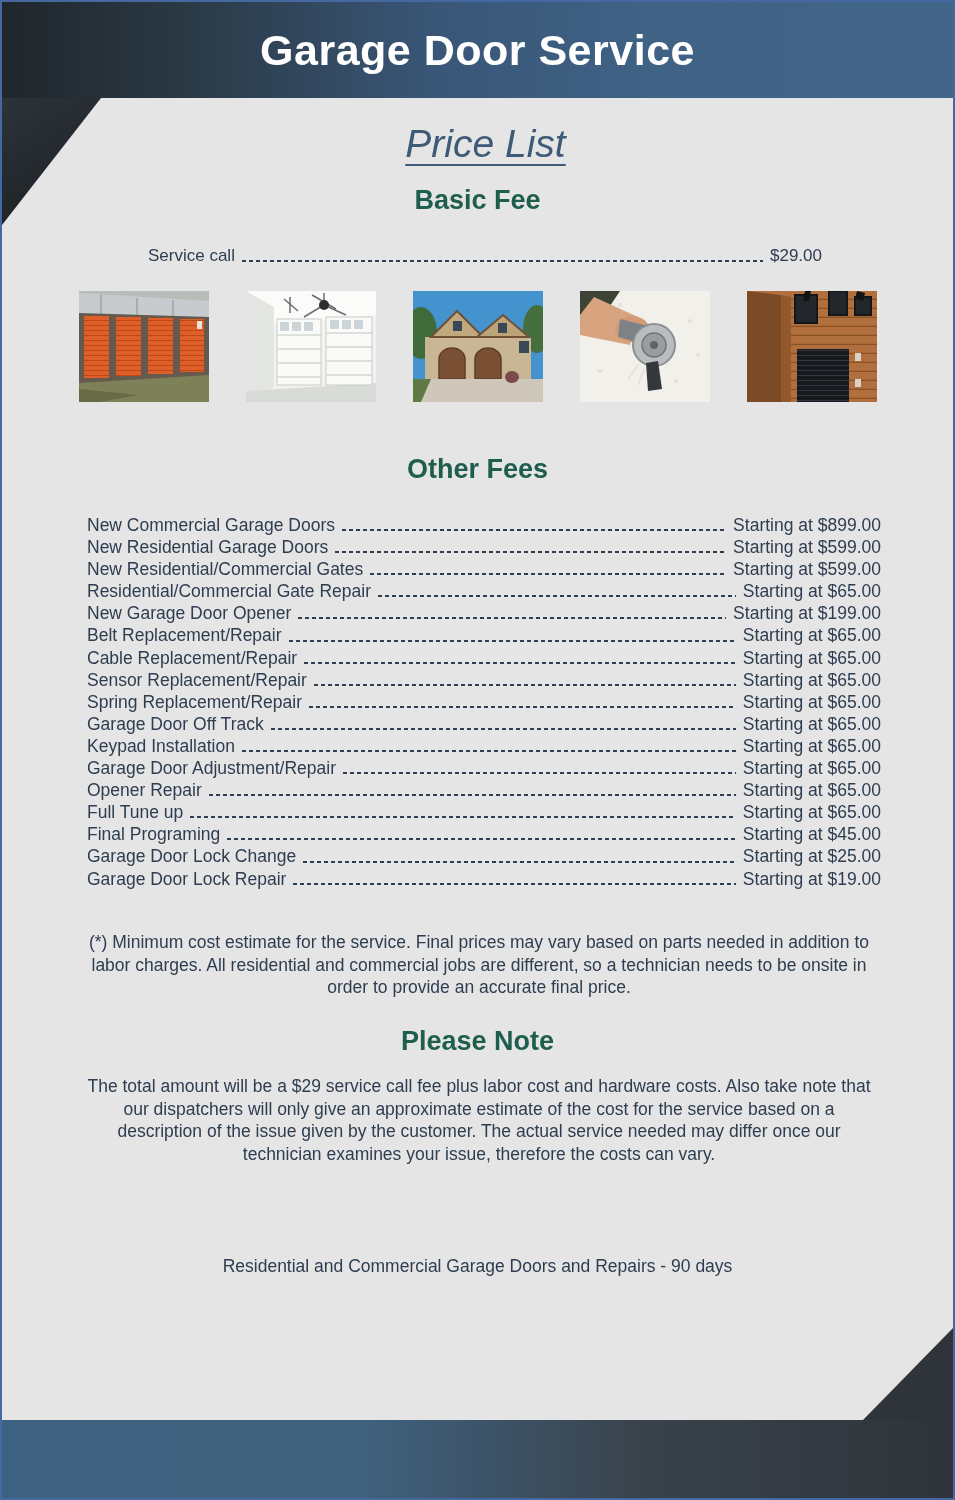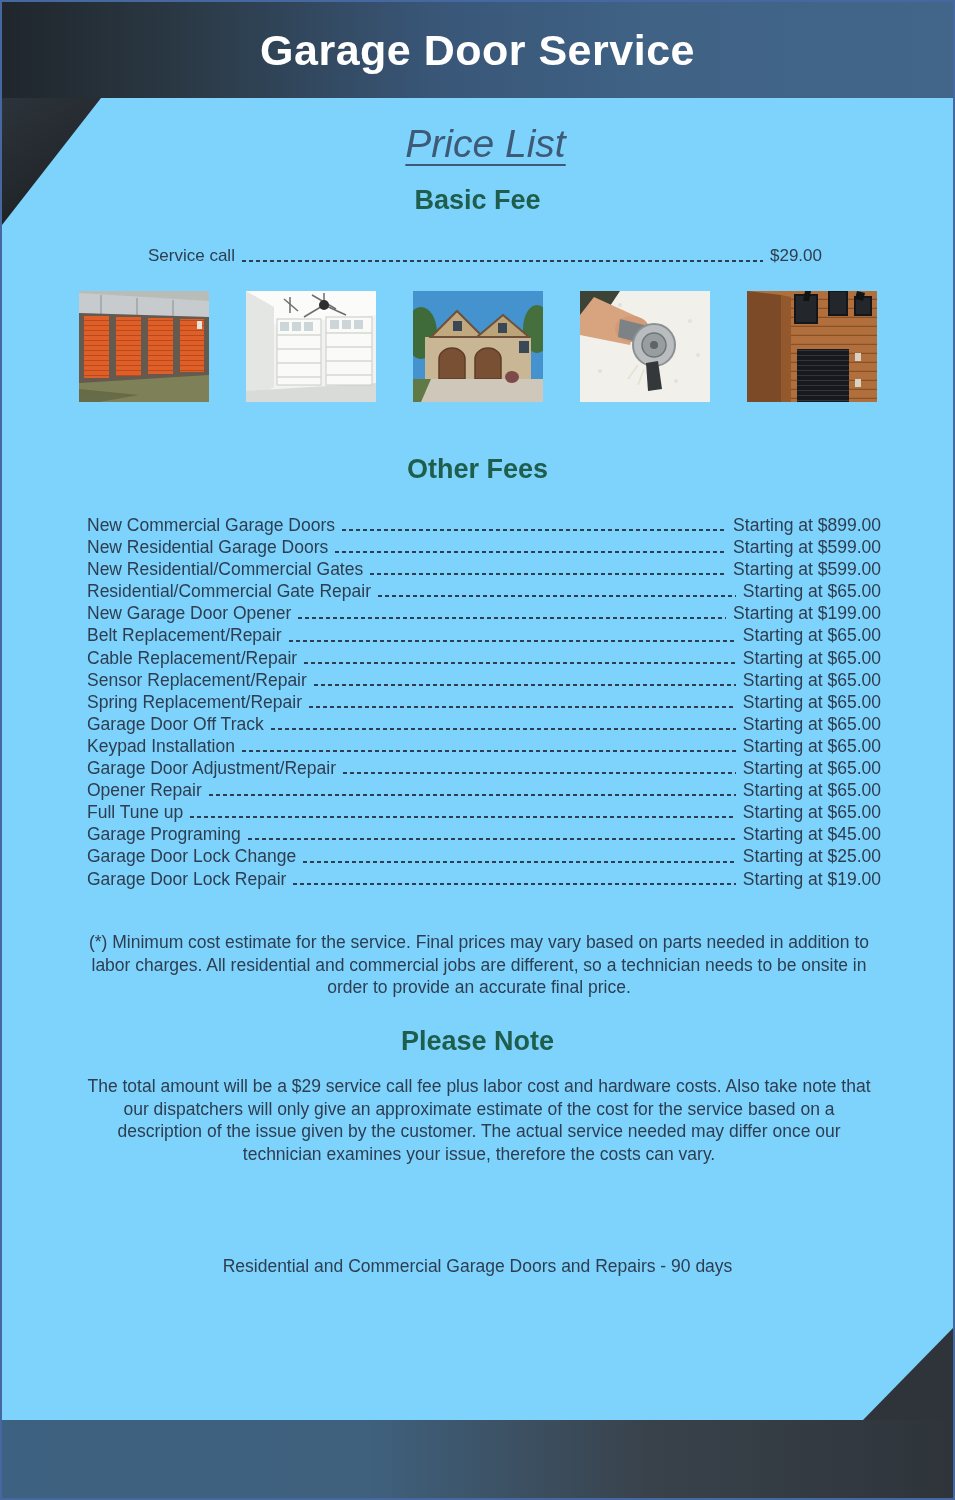--- a/index.html
+++ b/index.html
@@ -1,18 +1,18 @@
 <!DOCTYPE html>
 <html><head>
 <meta charset="utf-8">
 <style>
   html,body { margin:0; padding:0; background:#ffffff; }
   .page {
     position:relative; width:955px; height:1500px;
-    background:#7dd3fc; box-sizing:border-box;
+    background:#e5e5e5; box-sizing:border-box;
     border:2px solid #44689f; overflow:hidden;
     font-family:"Liberation Sans", sans-serif;
     color:#2e3d50;
   }
   
   .header {
     position:absolute; top:0; left:0; width:100%; height:96px;
     background:linear-gradient(90deg,#20262c 0%, #2a3843 18%, #395677 45%, #3f6285 68%, #42668a 100%);
     display:flex; align-items:center; justify-content:center;
   }
@@ -307,21 +307,21 @@
         <span class="fee-price">Starting at $65.00</span>
       </div>
 
       <div class="fee-row">
         <span class="fee-label">Full Tune up</span>
         <span class="leader"></span>
         <span class="fee-price">Starting at $65.00</span>
       </div>
 
       <div class="fee-row">
-        <span class="fee-label">Garage Programing</span>
+        <span class="fee-label">Final Programing</span>
         <span class="leader"></span>
         <span class="fee-price">Starting at $45.00</span>
       </div>
 
       <div class="fee-row">
         <span class="fee-label">Garage Door Lock Change</span>
         <span class="leader"></span>
         <span class="fee-price">Starting at $25.00</span>
       </div>
 

